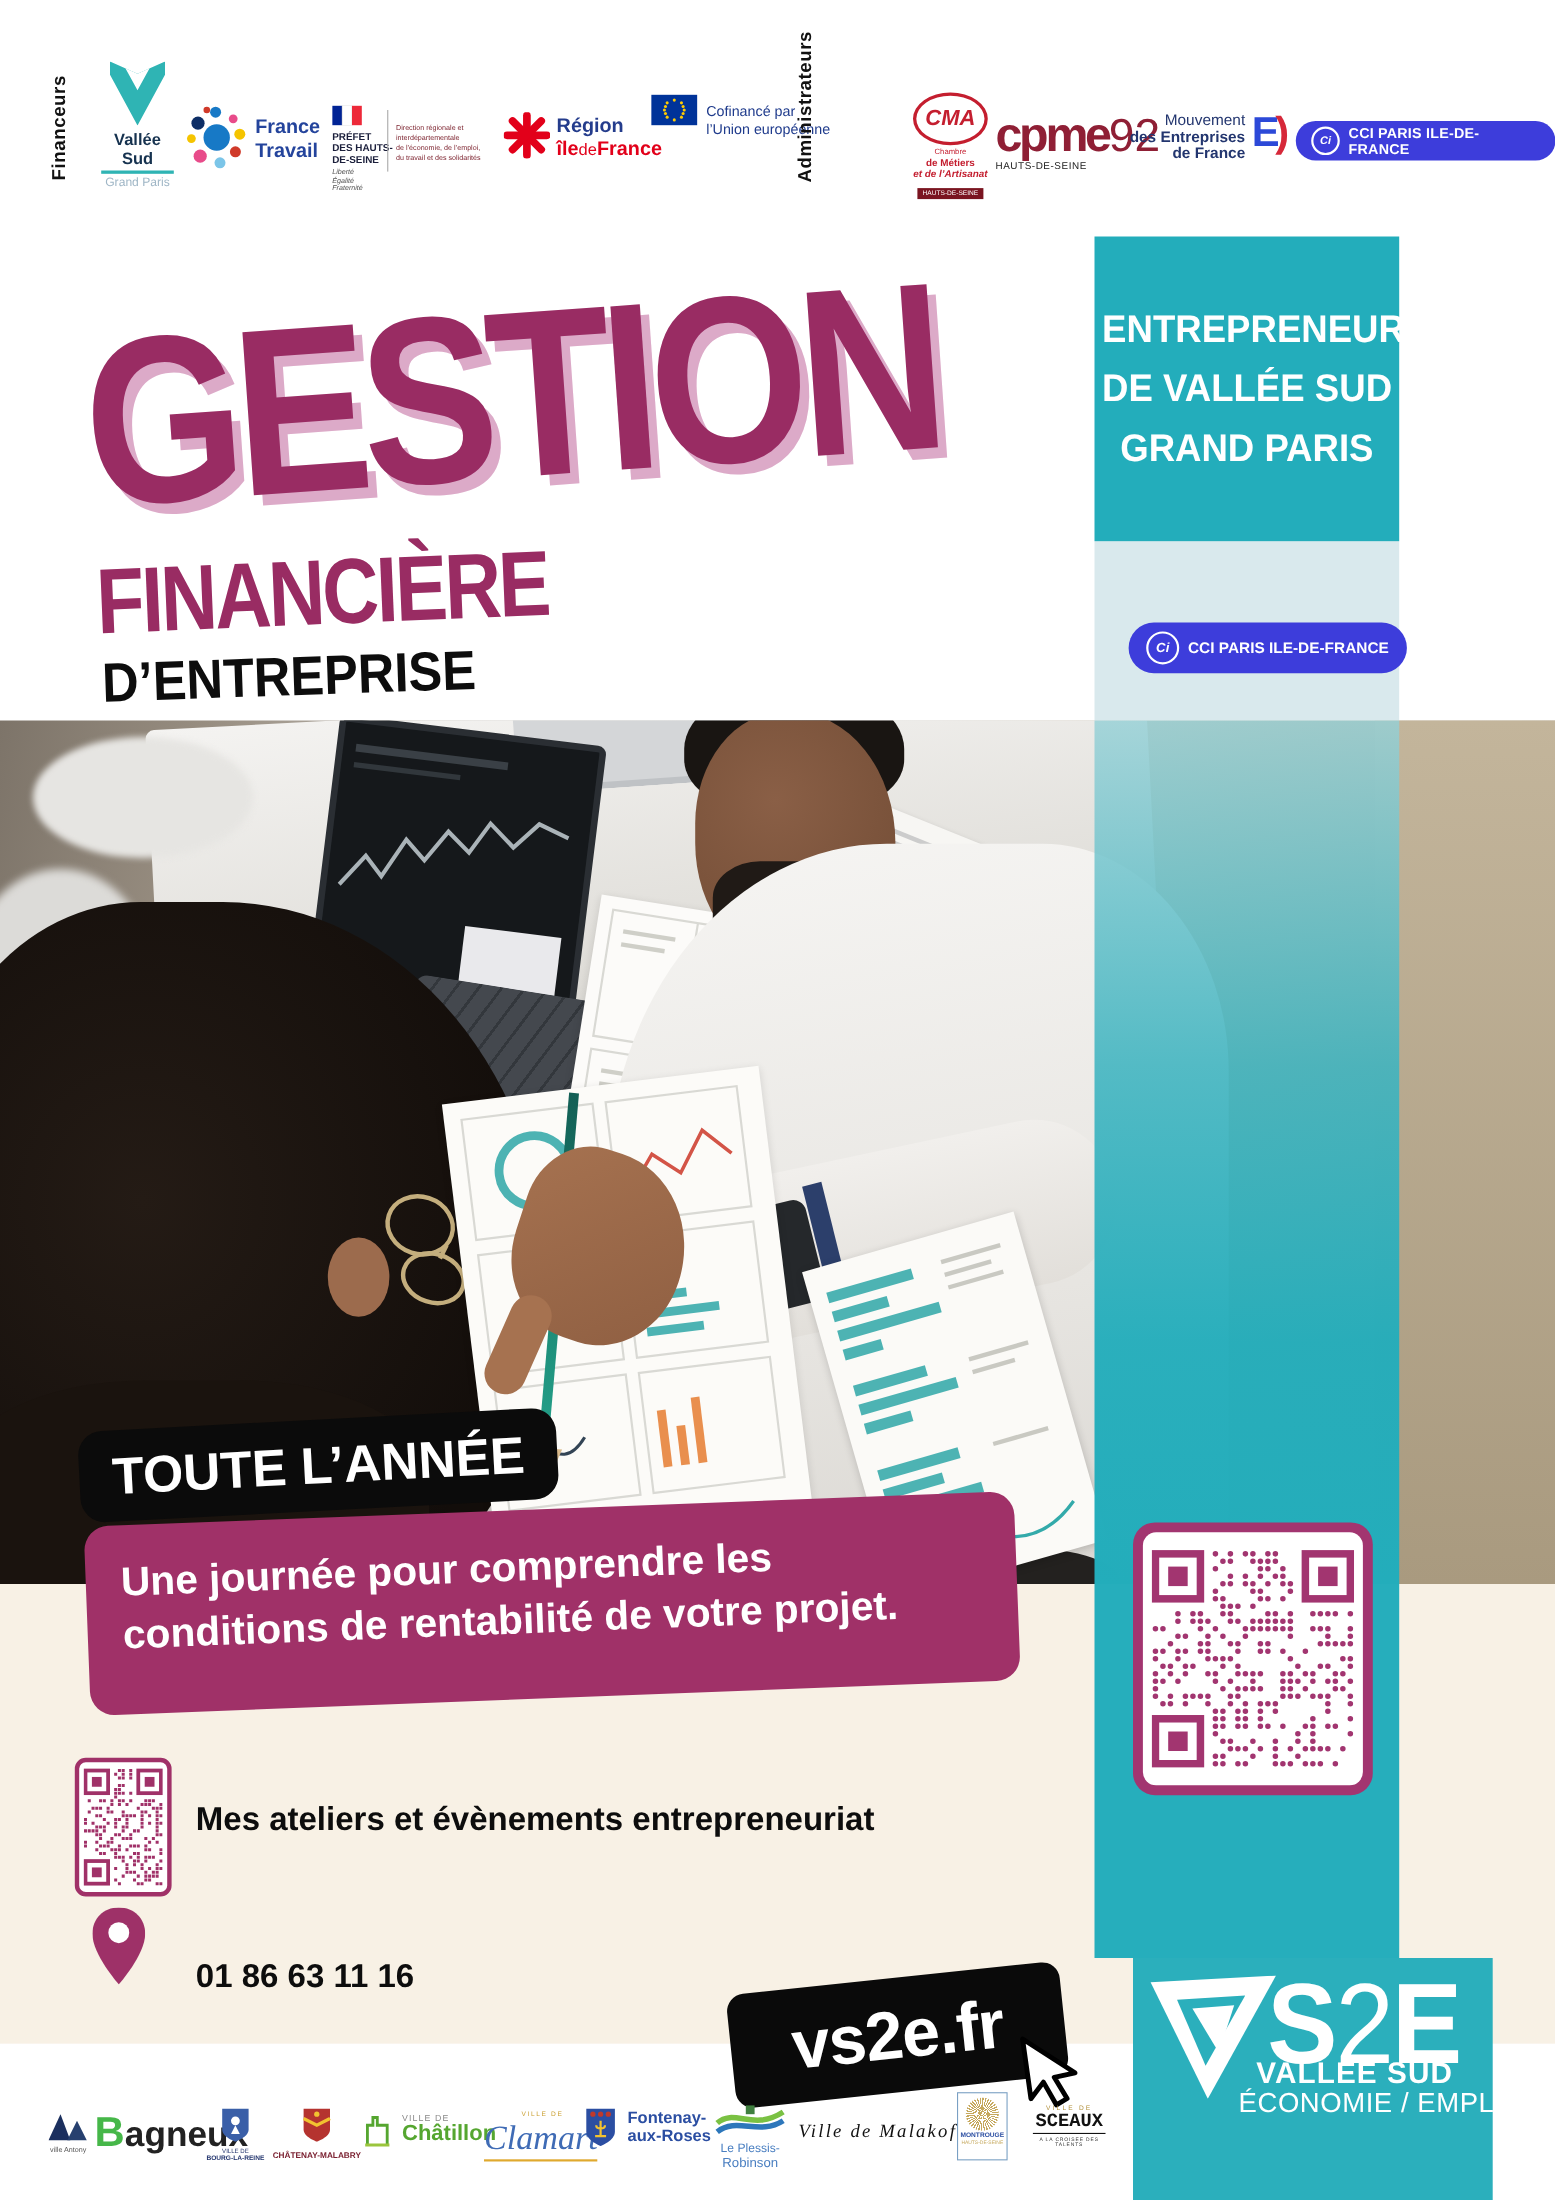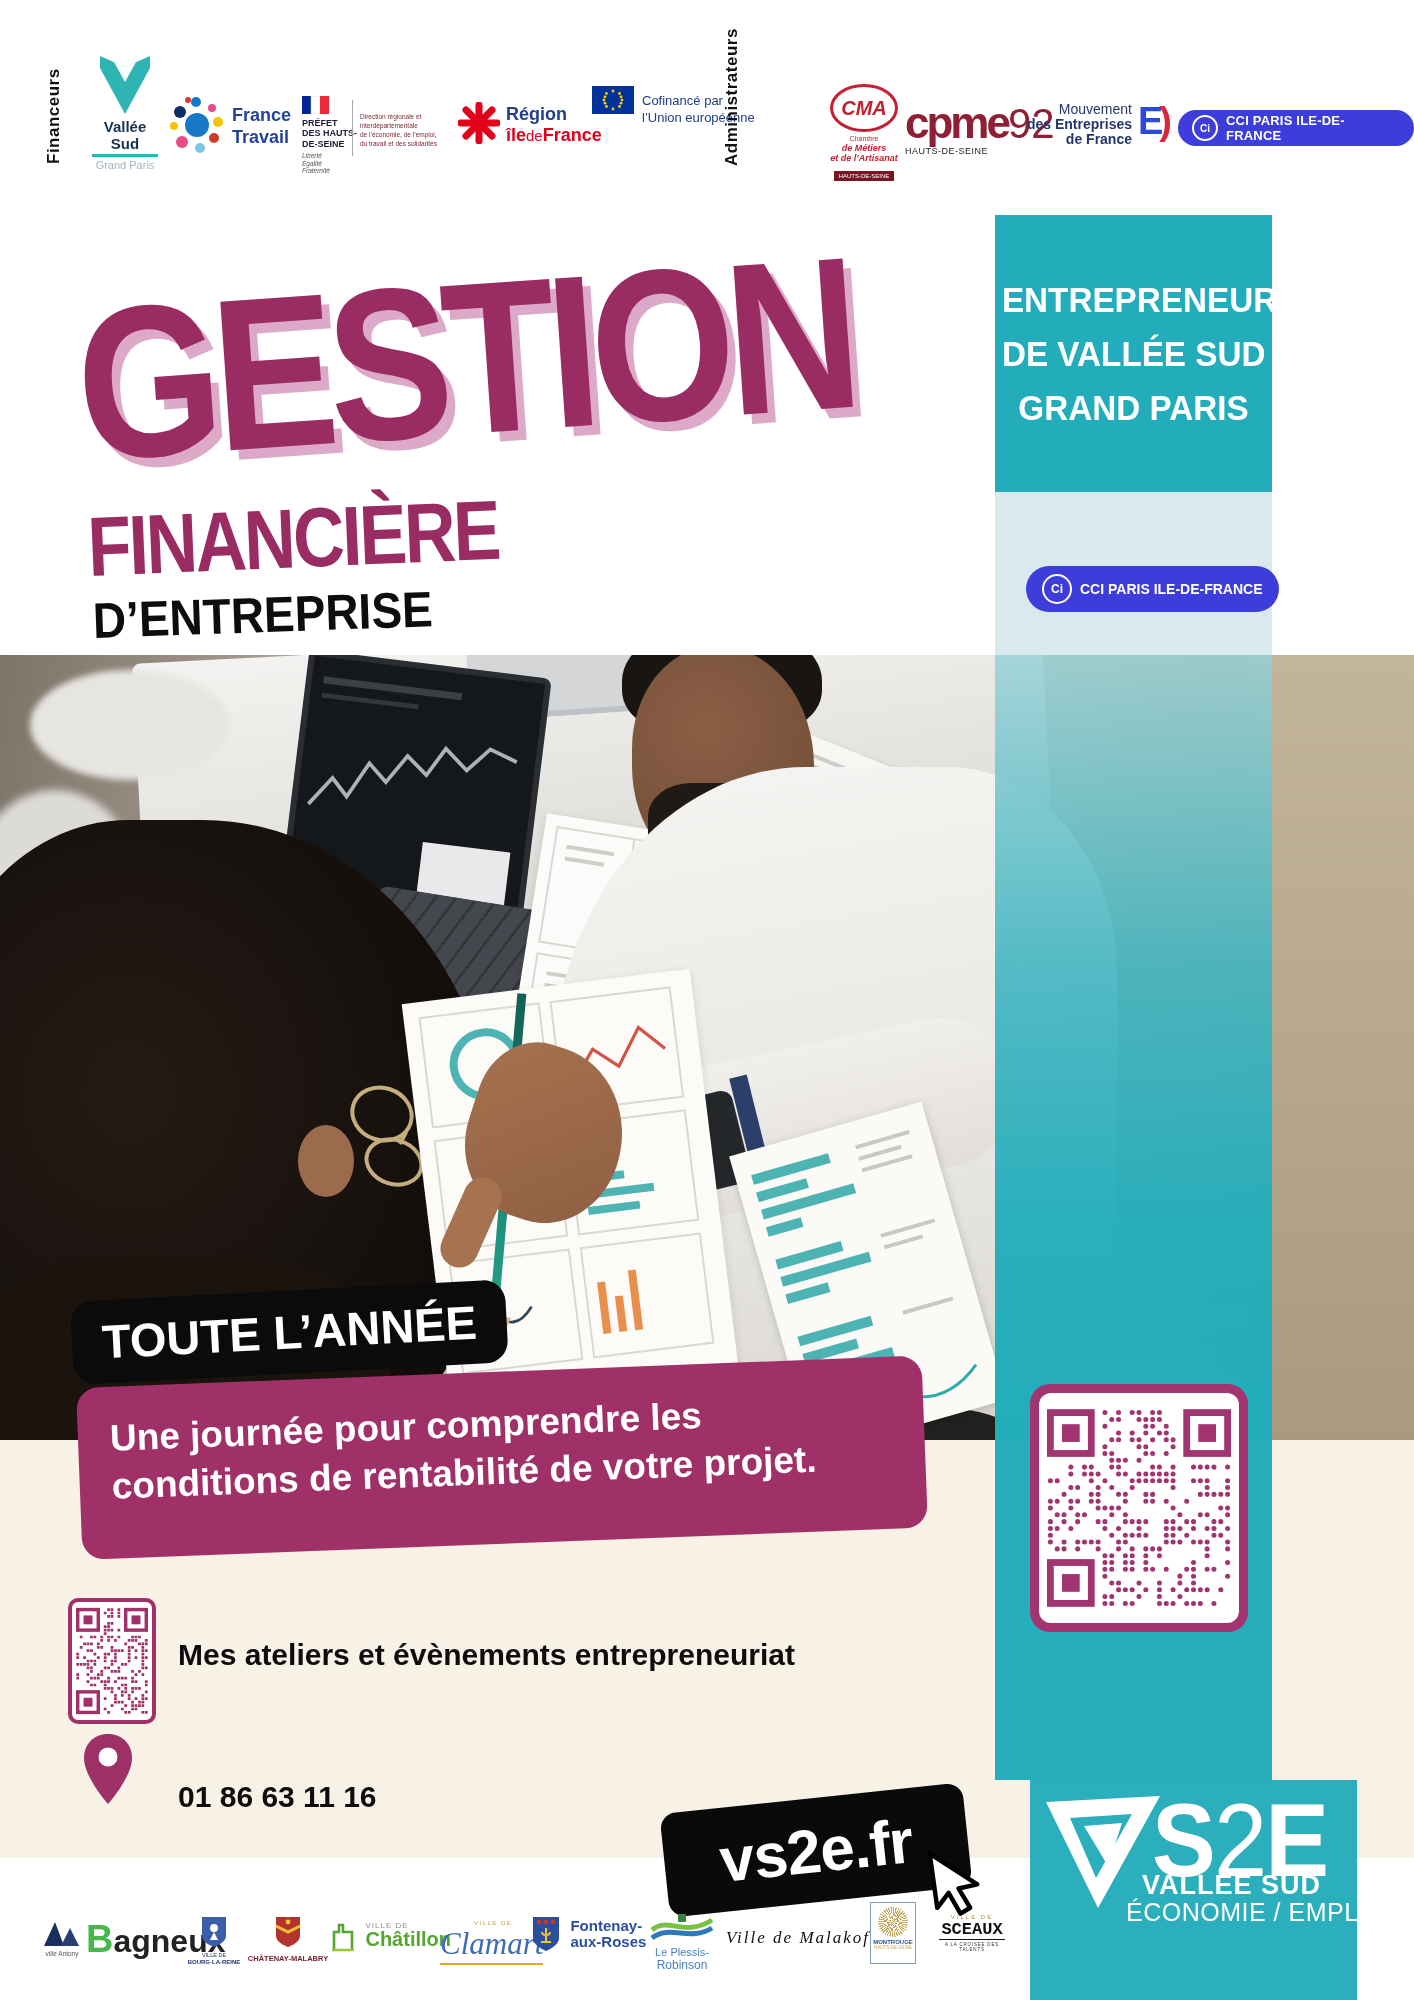--- a/index.html
+++ b/index.html
@@ -25,21 +25,21 @@
   
   .banner{left:995px;top:215px;width:277px;height:277px;background:var(--teal);color:#fff;text-align:center;
           display:flex;flex-direction:column;justify-content:center;gap:14px}
   .banner div{font-size:35px;font-weight:800;transform:scaleX(.95);white-space:nowrap}
   .rib-pale{left:995px;top:492px;width:277px;height:163px;background:#D9E9ED}
   .rib-photo{left:995px;top:655px;width:277px;height:785px;
      background:linear-gradient(180deg,rgba(150,208,214,.82),rgba(62,180,192,.88) 40%,rgba(35,173,187,.96) 72%,#23ADBB)}
   .rib-solid{left:995px;top:1440px;width:277px;height:340px;background:var(--tealdark)}
   .cci-pill{display:flex;align-items:center;gap:8px;background:var(--cciblue);border-radius:23px;color:#fff}
   .cci-mono{border:2.5px solid #fff;border-radius:50%;display:flex;align-items:center;justify-content:center;
-            font-weight:800;color:#fff;}
+            font-weight:800;color:#fff;font-style:italic}
   .inscris{left:1036px;top:1318px;width:206px;height:64px;background:var(--pink);border-radius:14px;color:#fff;
            display:flex;align-items:center;justify-content:center;font-size:36px;font-weight:800}
   .qr-card{left:1030px;top:1384px;width:218px;height:248px;background:var(--pink);border-radius:20px;padding:9px;box-sizing:border-box}
   .qr-card .inner{width:100%;height:100%;background:#fff;border-radius:12px;display:flex;align-items:center;justify-content:center}
 
   
   .vs2e{left:1030px;top:1780px;width:327px;height:220px;background:#2BAFBC}
   .vs2e-mark{left:1152px;top:1788px;font-size:104px;line-height:1;color:#fff;letter-spacing:-2px;transform:scaleX(.92);transform-origin:left top}
   .vs2e-l1{left:1142px;top:1870px;font-size:27px;font-weight:800;color:#fff;letter-spacing:1px}
   .vs2e-l2{left:1126px;top:1898px;font-size:25px;font-weight:400;color:#fff;letter-spacing:.5px}
@@ -168,21 +168,21 @@
     <div>Cofinancé par</div>
     <div>l’Union européenne</div>
   </div>
 
   <div class="abs vlabel" style="left:722px;top:30px;height:136px">Administrateurs</div>
 
   <div class="abs" style="left:824px;top:84px;width:80px;text-align:center">
     <div style="width:62px;height:42px;margin:0 auto;border:3px solid #C41E2F;border-radius:50%;display:flex;align-items:center;justify-content:center;font-size:20px;font-weight:900;font-style:italic;color:#C41E2F">CMA</div>
     <div class="tiny" style="color:#C41E2F;margin-top:3px">
       <div style="font-size:7px">Chambre</div>
-      <div style="font-size:9px;font-weight:700;font-style:italic">de Métiers</div>
+      <div style="font-size:9px;font-weight:700;">de Métiers</div>
       <div style="font-size:9px;font-weight:700;font-style:italic">et de l’Artisanat</div>
     </div>
     <div style="display:inline-block;background:#7a1420;color:#fff;font-size:6px;padding:2px 5px;margin-top:3px">HAUTS-DE-SEINE</div>
   </div>
 
   <div class="abs" style="left:905px;top:98px">
     <span style="font-size:44px;font-weight:800;color:#8f1f35;letter-spacing:-3px">cpme</span><span style="font-size:42px;font-weight:400;color:#8f1f35">92</span>
     <div style="font-size:9px;color:#222;margin-top:-2px;letter-spacing:.5px">HAUTS-DE-SEINE</div>
   </div>
 

